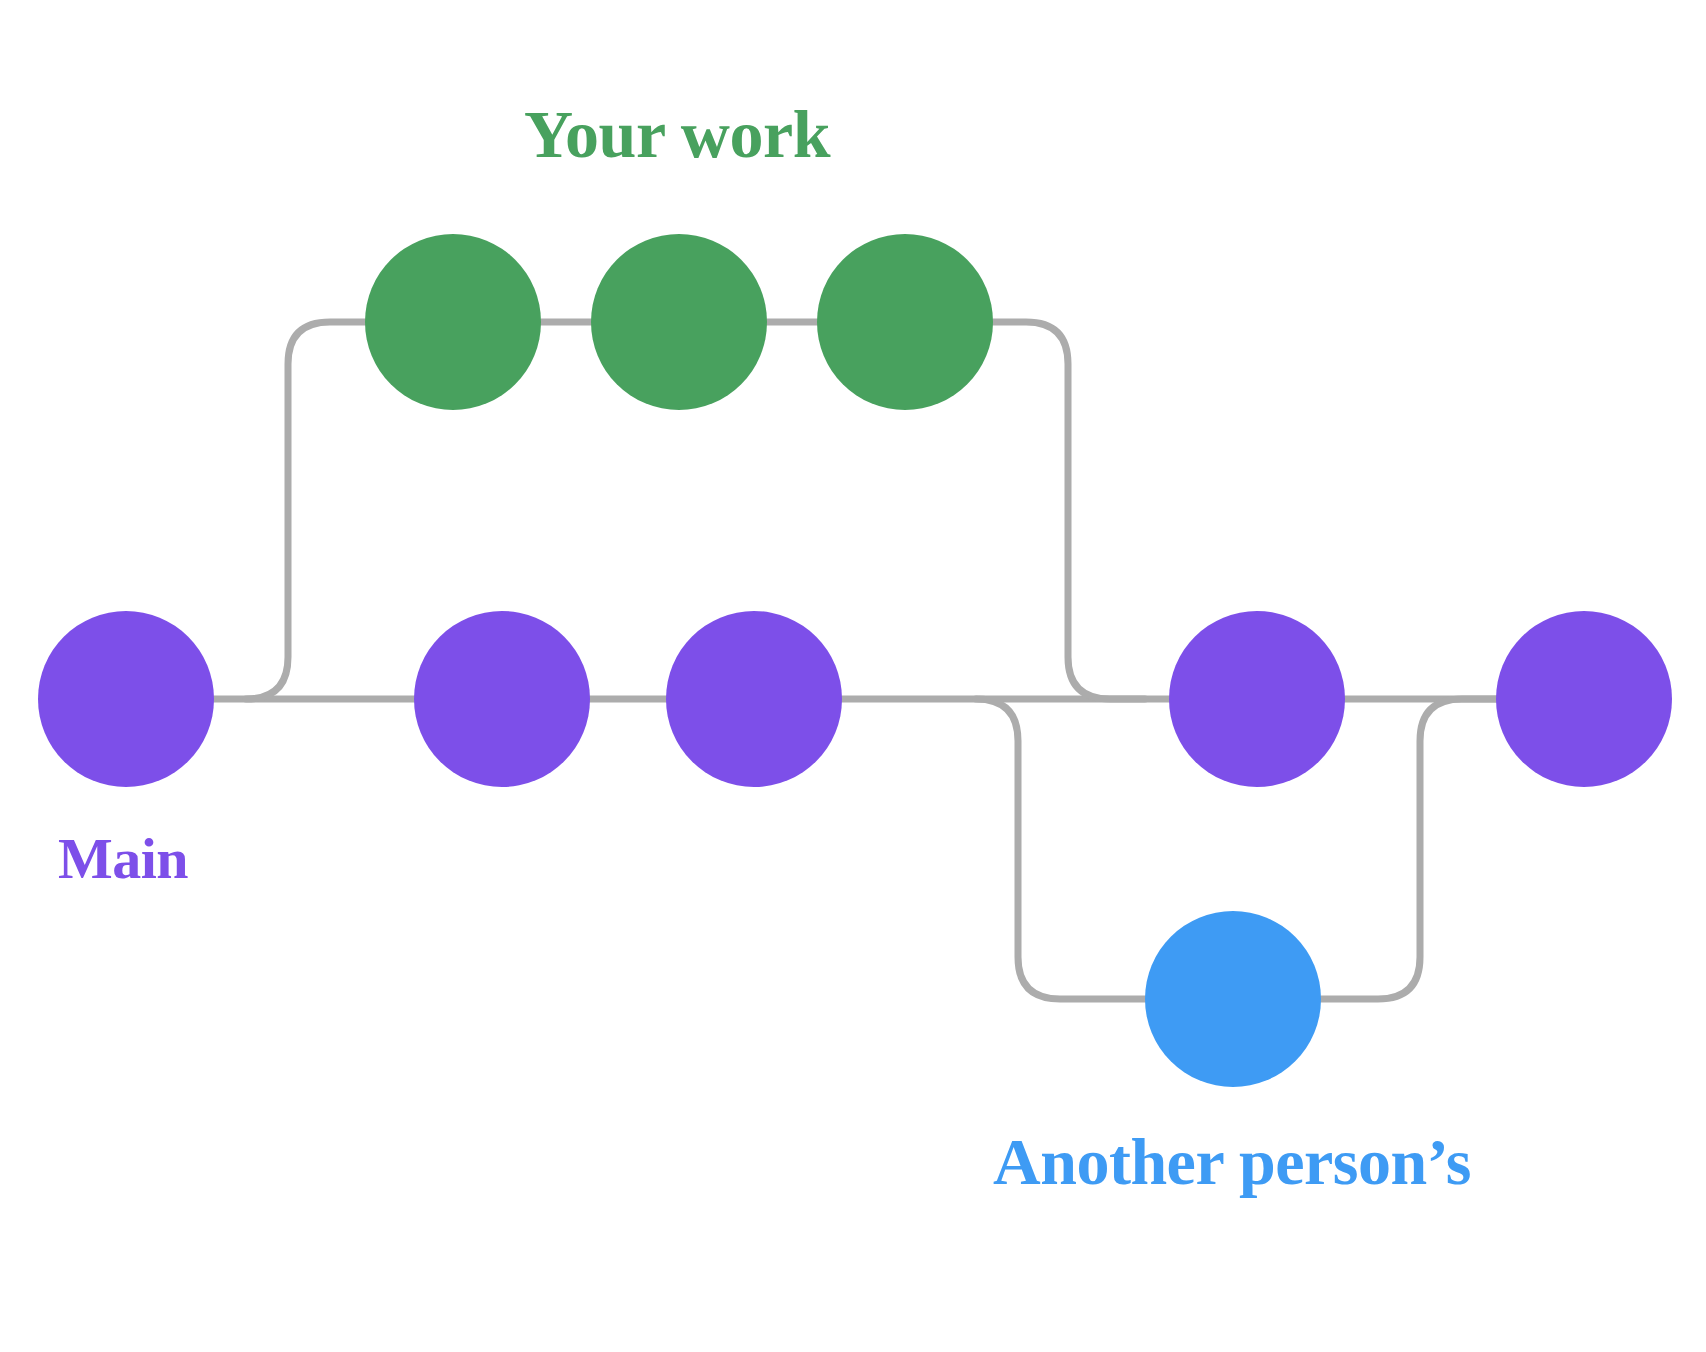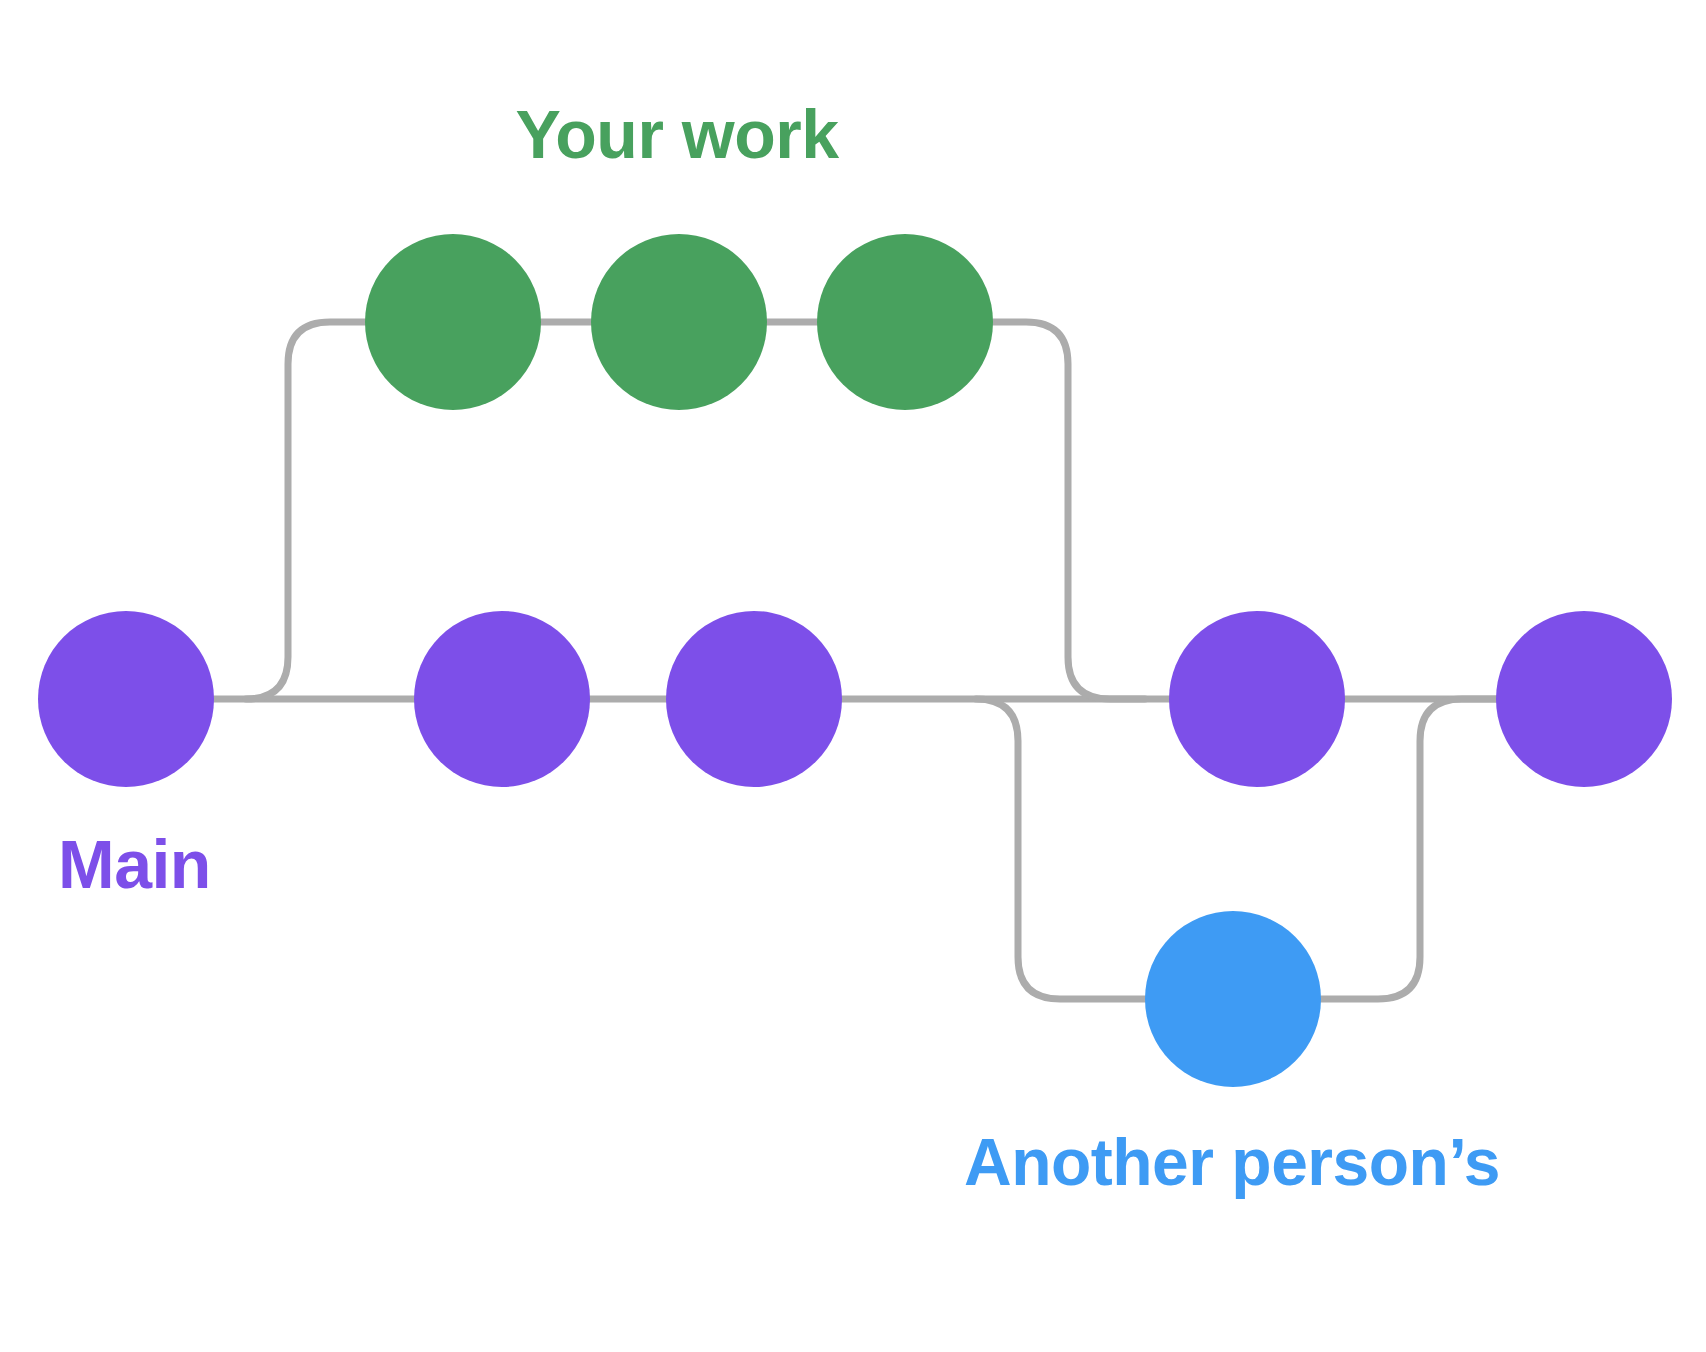--- a/index.html
+++ b/index.html
@@ -6,21 +6,21 @@
     margin: 0;
     padding: 0;
     background: #ffffff;
   }
   .canvas {
     position: relative;
     width: 1706px;
     height: 1352px;
     background: #ffffff;
     overflow: hidden;
-    font-family: Liberation Sans, sans-serif;
+    font-family: Liberation Serif, serif;
   }
   svg.diagram {
     position: absolute;
     left: 0;
     top: 0;
   }
   .label {
     position: absolute;
     font-weight: 700;
     letter-spacing: -0.5px;
@@ -29,21 +29,21 @@
   .label-your-work {
     left: 677px;
     top: 99px;
     transform: translateX(-50%);
     font-size: 68px;
     line-height: 1.05;
   }
   .label-main {
     left: 58px;
     top: 829px;
-    font-size: 68px;
+    font-size: 58px;
     line-height: 1.05;
   }
   .label-another {
     left: 1232px;
     top: 1114px;
     transform: translateX(-50%);
     font-size: 66px;
     line-height: 96px;
     text-align: right;
   }

